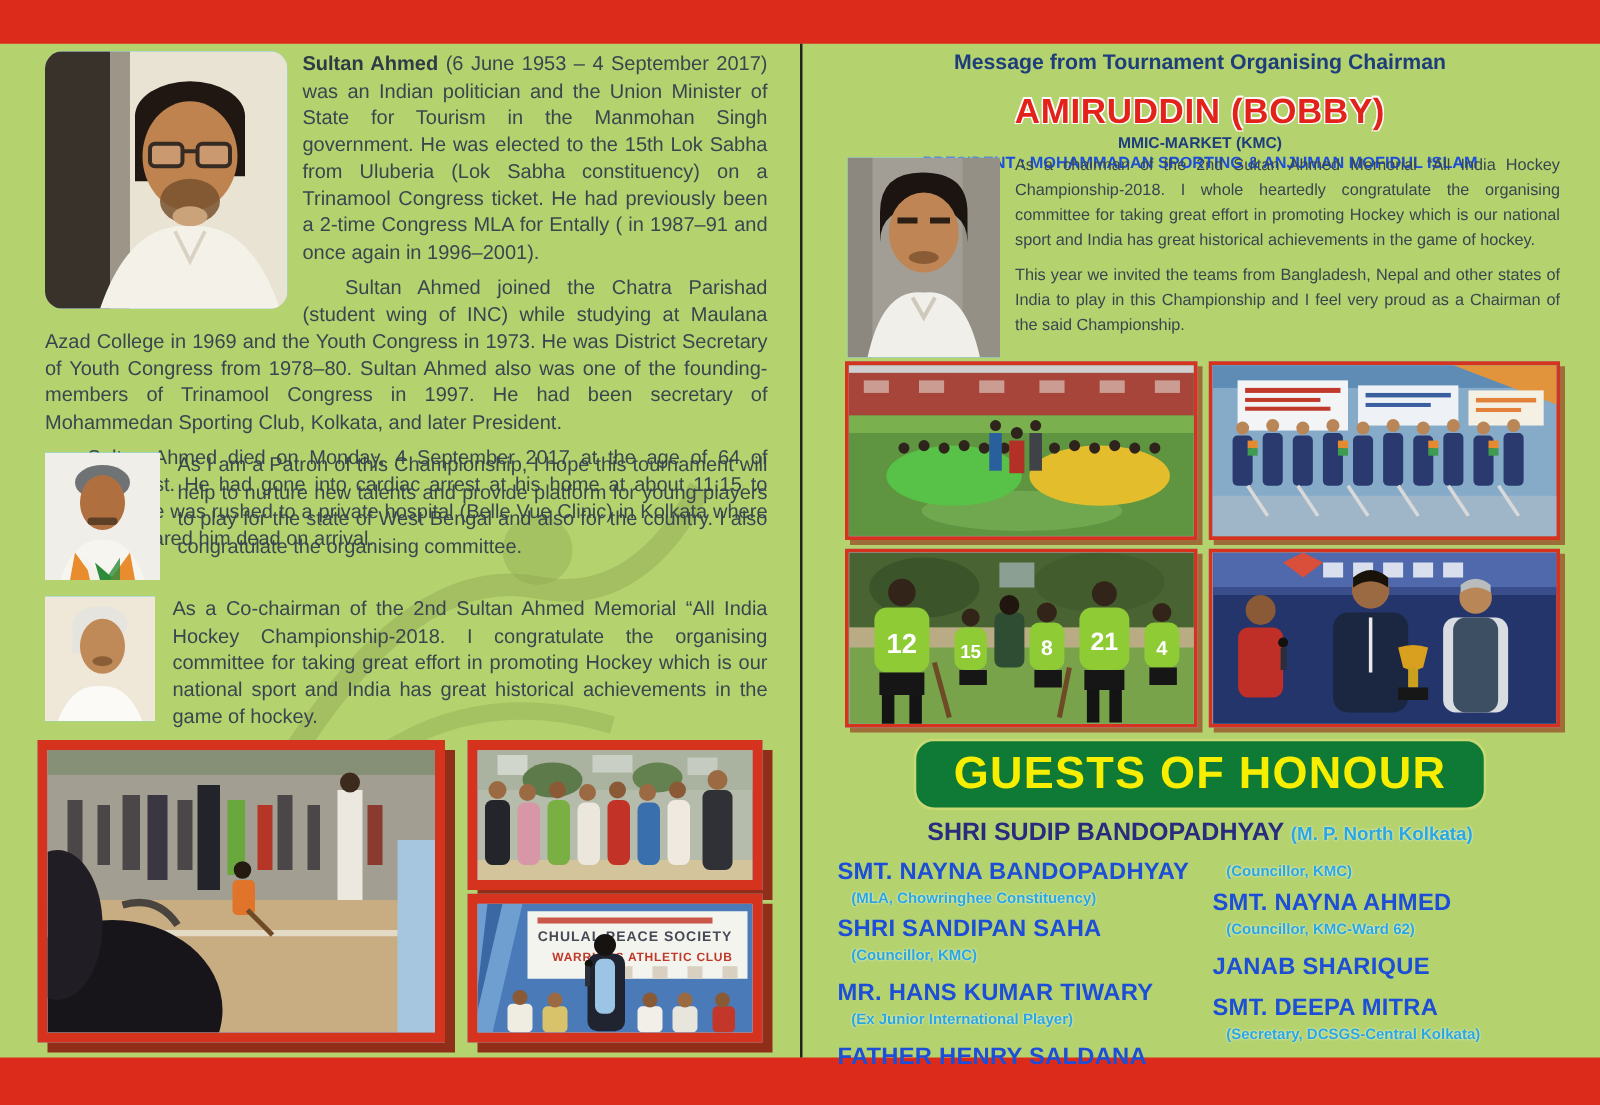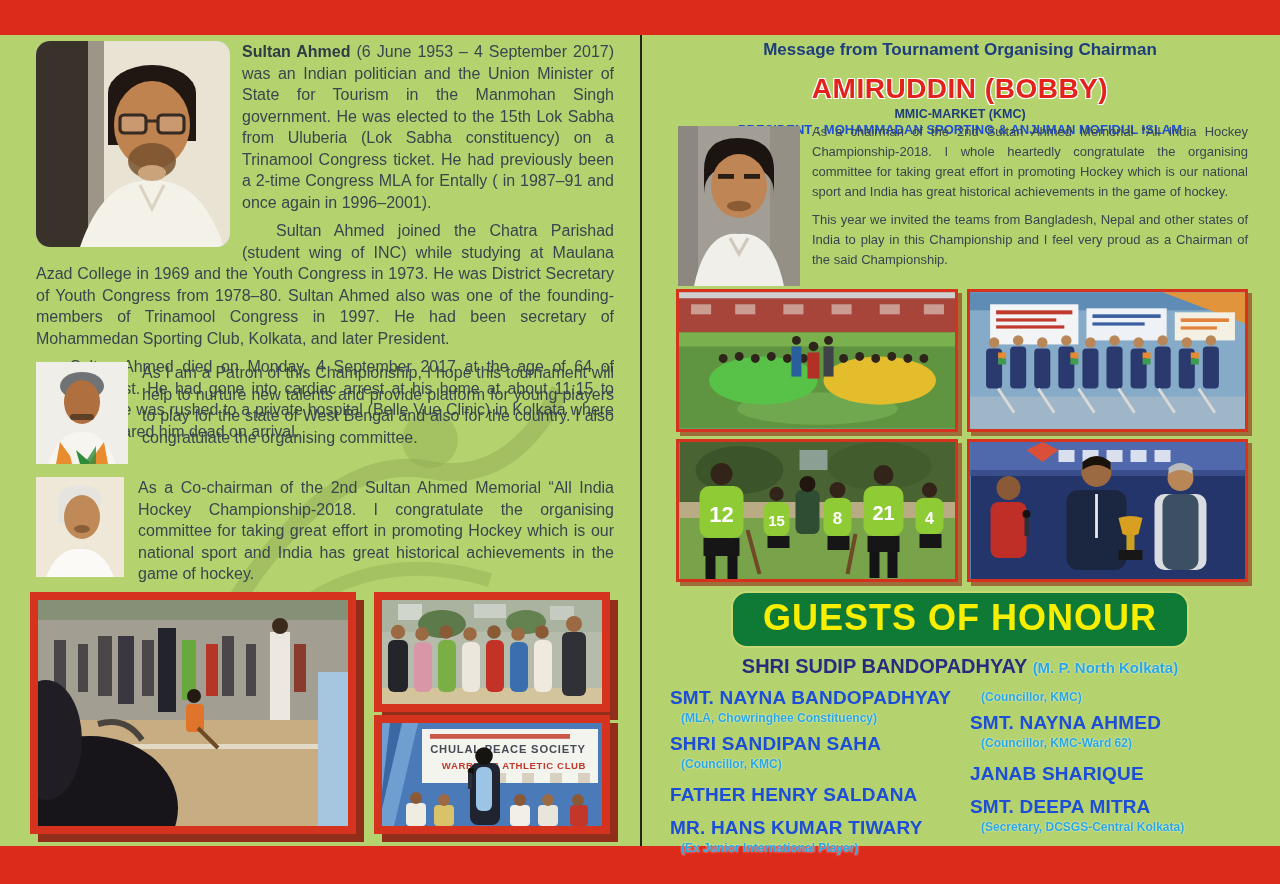--- a/index.html
+++ b/index.html
@@ -477,25 +477,25 @@
       <div>
         <div class="guest">
           <div class="g-name">SMT. NAYNA BANDOPADHYAY</div>
           <div class="g-role">(MLA, Chowringhee Constituency)</div>
         </div>
         <div class="guest">
           <div class="g-name">SHRI SANDIPAN SAHA</div>
           <div class="g-role">(Councillor, KMC)</div>
         </div>
         <div class="guest" style="margin-top:12px;">
-          <div class="g-name">FATHER HENRY SALDANA</div>
-        </div>
-        <div class="guest" style="margin-top:12px;">
           <div class="g-name">MR. HANS KUMAR TIWARY</div>
           <div class="g-role">(Ex Junior International Player)</div>
+        </div>
+        <div class="guest" style="margin-top:12px;">
+          <div class="g-name">FATHER HENRY SALDANA</div>
         </div>
       </div>
       <div>
         <div class="guest">
           <div class="g-role">(Councillor, KMC)</div>
         </div>
         <div class="guest">
           <div class="g-name">SMT. NAYNA AHMED</div>
           <div class="g-role">(Councillor, KMC-Ward 62)</div>
         </div>

